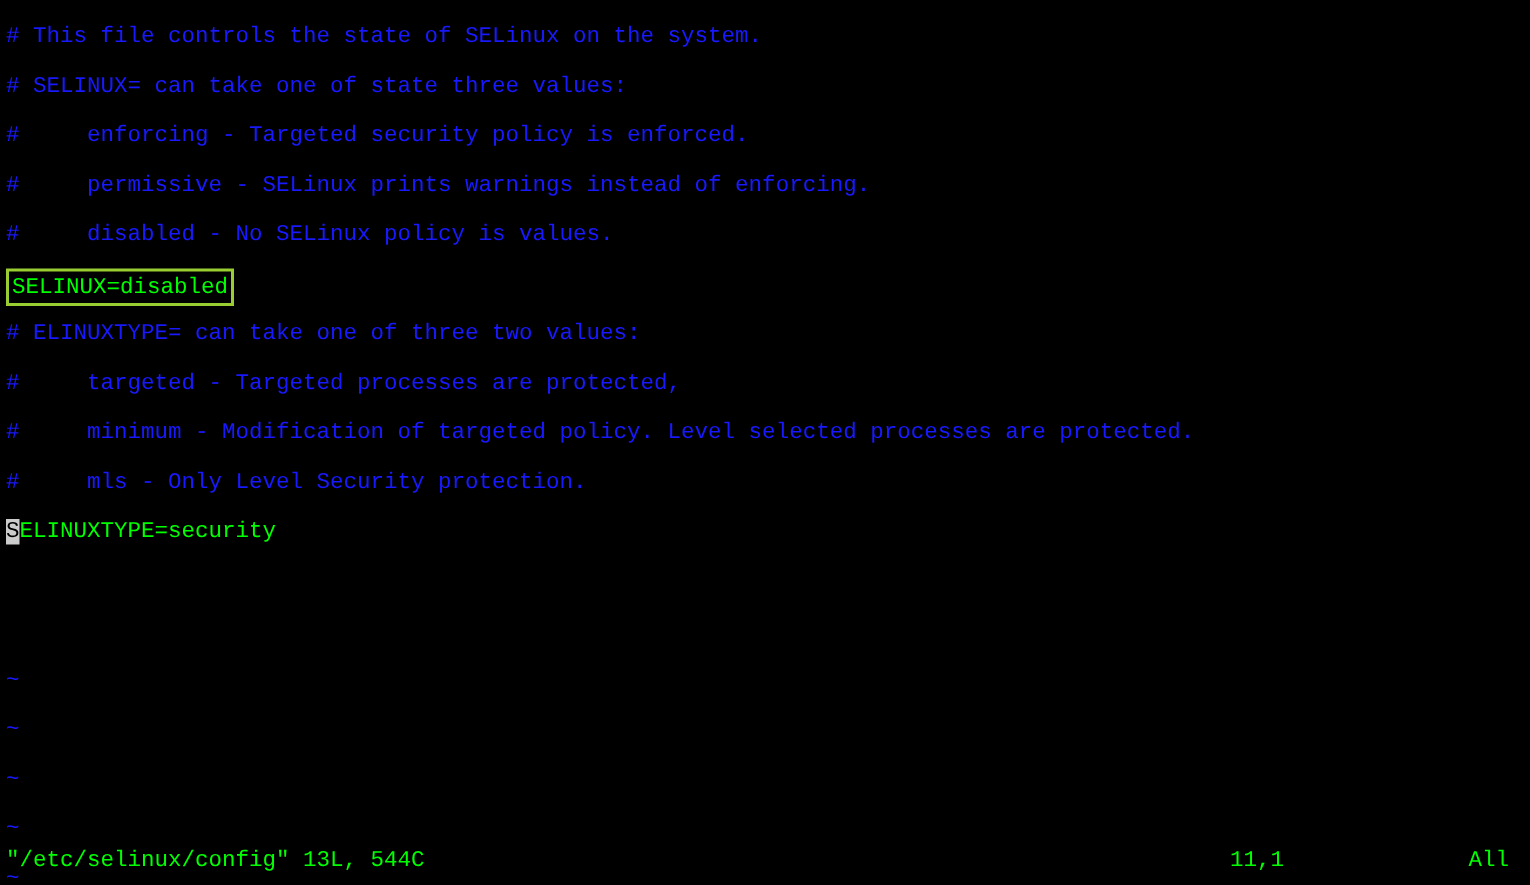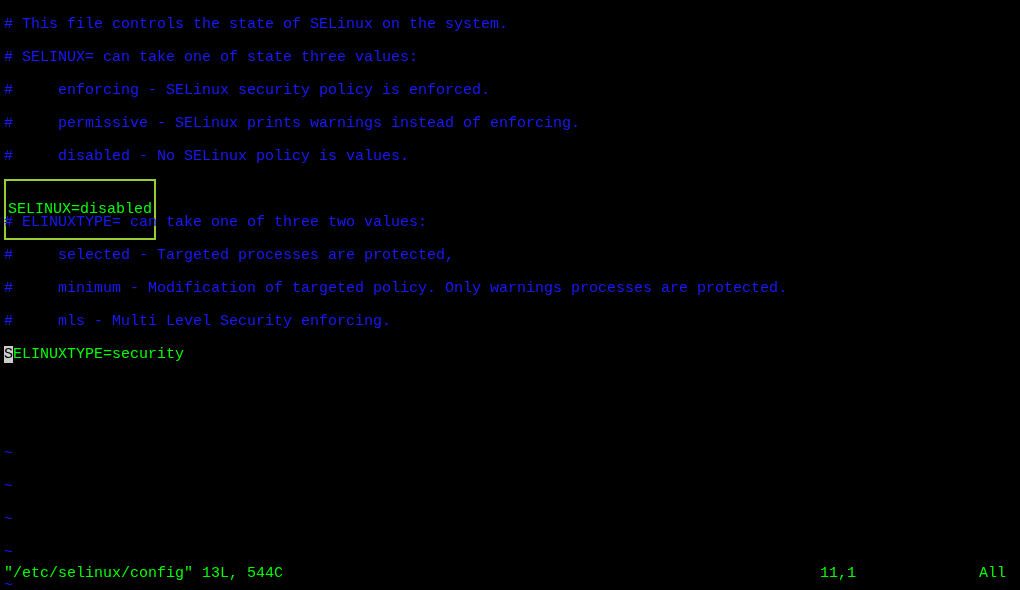--- a/index.html
+++ b/index.html
@@ -23,21 +23,21 @@
       white-space: pre;
       height: 21px;
       margin-top: 12px;
     }
     .comment {
       color: #1919ff;
     }
     .highlight-box {
       border: 2px solid #9acd32;
       display: inline-block;
-      padding: 18px 2px;
+      padding: 0 2px;
     }
     .config-line {
       color: #00ff00;
     }
     .cursor-bg {
       background: #cccccc;
       color: #000000;
     }
     .tilde {
       color: #1919ff;
@@ -61,28 +61,28 @@
     .status-all {
       position: absolute;
       right: 10px;
     }
   </style>
 </head>
 <body>
 
 <div class="line comment"># This file controls the state of SELinux on the system.</div>
 <div class="line comment"># SELINUX= can take one of state three values:</div>
-<div class="line comment">#     enforcing - SELinux security policy is enforced.</div>
+<div class="line comment">#     enforcing - Targeted security policy is enforced.</div>
 <div class="line comment">#     permissive - SELinux prints warnings instead of enforcing.</div>
 <div class="line comment">#     disabled - No SELinux policy is values.</div>
 <div class="line"><span class="highlight-box config-line">SELINUX=disabled</span></div>
 <div class="line comment"># ELINUXTYPE= can take one of three two values:</div>
-<div class="line comment">#     selected - Targeted processes are protected,</div>
-<div class="line comment">#     minimum - Modification of targeted policy. Only warnings processes are protected.</div>
-<div class="line comment">#     mls - Multi Level Security enforcing.</div>
+<div class="line comment">#     targeted - Targeted processes are protected,</div>
+<div class="line comment">#     minimum - Modification of targeted policy. Level selected processes are protected.</div>
+<div class="line comment">#     mls - Only Level Security protection.</div>
 <div class="line config-line"><span class="cursor-bg">S</span><span>ELINUXTYPE=security</span></div>
 <div class="line"> </div>
 <div class="line"> </div>
 <div class="line tilde">~</div>
 <div class="line tilde">~</div>
 <div class="line tilde">~</div>
 <div class="line tilde">~</div>
 <div class="line tilde">~</div>
 <div class="line tilde">~</div>
 <div class="line tilde">~</div>

